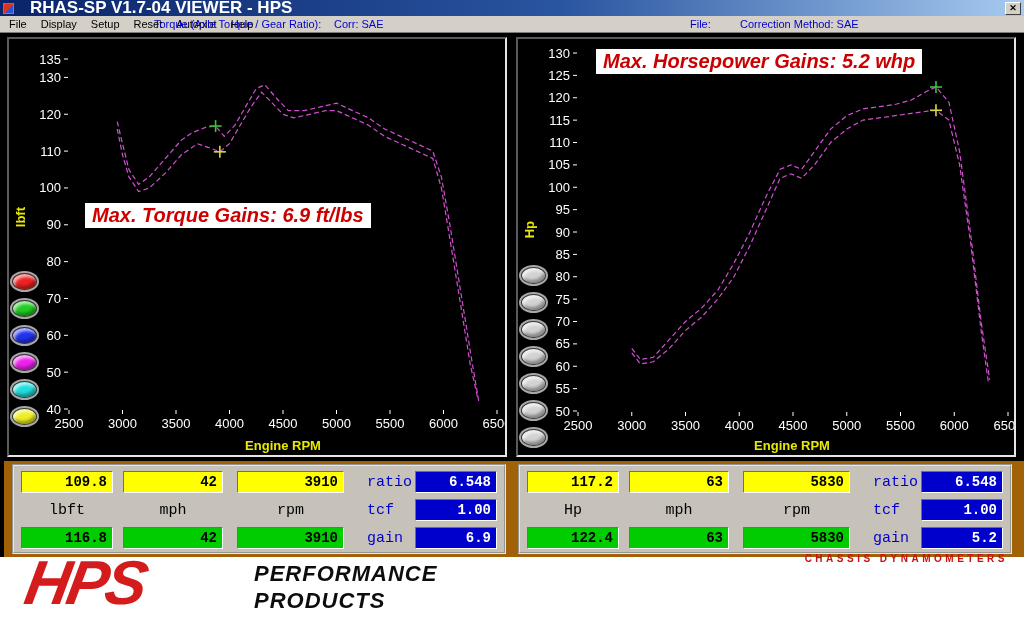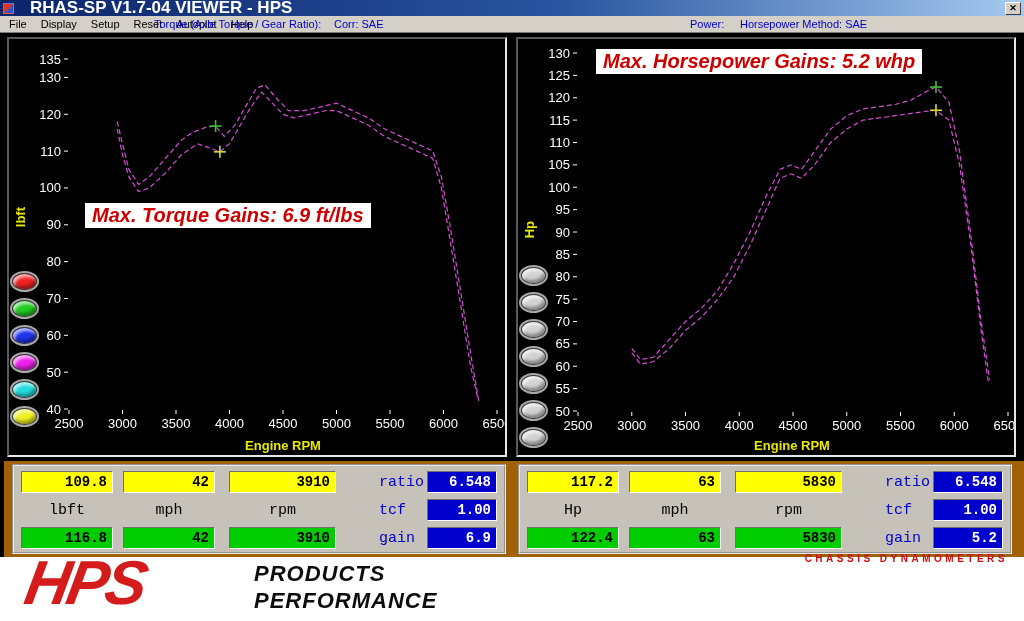--- a/index.html
+++ b/index.html
@@ -73,24 +73,24 @@
   
   .readout-strip { position:absolute; top:461px; left:4px; right:0; height:96px; background:#a16207;font-family:Liberation Mono, monospace; }
   .readout {
     position:absolute; top:3px; width:494px; height:90px;
     border:2px groove #e8e8e8; padding:5px 7px; background:#c6c2ba;
   }
   #readout-torque { left:8px; }
   #readout-power  { left:514px; }
   .ro-row { display:flex; align-items:center; height:22px; margin-bottom:6px; }
   .c1 { width:92px; }
-  .c2 { width:92px; margin-left:10px; }
+  .c2 { width:100px; margin-left:10px; }
   .c3 { width:107px; margin-left:14px; }
   .side-label { margin-left:auto; width:52px; color:#0000cc; font-size:15px; padding-left:4px; }
-  .side-box { width:70px; }
+  .side-box { width:82px; }
   .vbox {
     height:22px; line-height:20px; border:1px solid;
     border-color:#707070 #ffffff #ffffff #707070;
     text-align:right; padding-right:5px; font-size:14px; font-weight:bold;
   }
   .yellow { background:#ffff00; color:#000; }
   .green  { background:#00cc00; color:#000; }
   .blue   { background:#0000cc; color:#fff; }
   .lab { text-align:center; font-size:15px; color:#000; }
   
@@ -126,22 +126,22 @@
   <div class="menu-items">
     <span class="menu-item">File</span>
     <span class="menu-item">Display</span>
     <span class="menu-item">Setup</span>
     <span class="menu-item">Reset</span>
     <span class="menu-item">Autoplot</span>
     <span class="menu-item">Help</span>
   </div>
   <span class="status-label" id="st-torque">Torque (Axle Torque / Gear Ratio):</span>
   <span class="status-label" id="st-corr">Corr: SAE</span>
-  <span class="status-label" id="st-power">Power:</span>
-  <span class="status-label" id="st-method">Horsepower Method: SAE</span>
+  <span class="status-label" id="st-power">File:</span>
+  <span class="status-label" id="st-method">Correction Method: SAE</span>
 </div>
 
 <div class="chart-panel" id="panel-torque">
   <svg class="plot" id="svg-torque" width="496" height="416">
       <line x1="55" y1="370" x2="59" y2="370" stroke="#ffffff" stroke-width="1"></line>
       <text x="52" y="374.5" fill="#ffffff" text-anchor="end" font-size="13">40</text>
       <line x1="55" y1="333.1578947368421" x2="59" y2="333.1578947368421" stroke="#ffffff" stroke-width="1"></line>
       <text x="52" y="337.6578947368421" fill="#ffffff" text-anchor="end" font-size="13">50</text>
       <line x1="55" y1="296.3157894736842" x2="59" y2="296.3157894736842" stroke="#ffffff" stroke-width="1"></line>
       <text x="52" y="300.8157894736842" fill="#ffffff" text-anchor="end" font-size="13">60</text>
@@ -322,19 +322,19 @@
       <div class="side-label">gain</div>
       <div class="vbox blue side-box">5.2</div>
     </div>
   </div>
 
 </div>
 
 <div class="footer">
   <div class="hps-logo">HPS</div>
   <div class="perf-text">
+    <div>PERFORMANCE</div>
     <div>PRODUCTS</div>
-    <div>PERFORMANCE</div>
   </div>
   <div class="dynapack">
     <div class="dyna-sub">CHASSIS  DYNAMOMETERS</div>
   </div>
 </div>
 
 </body></html>

